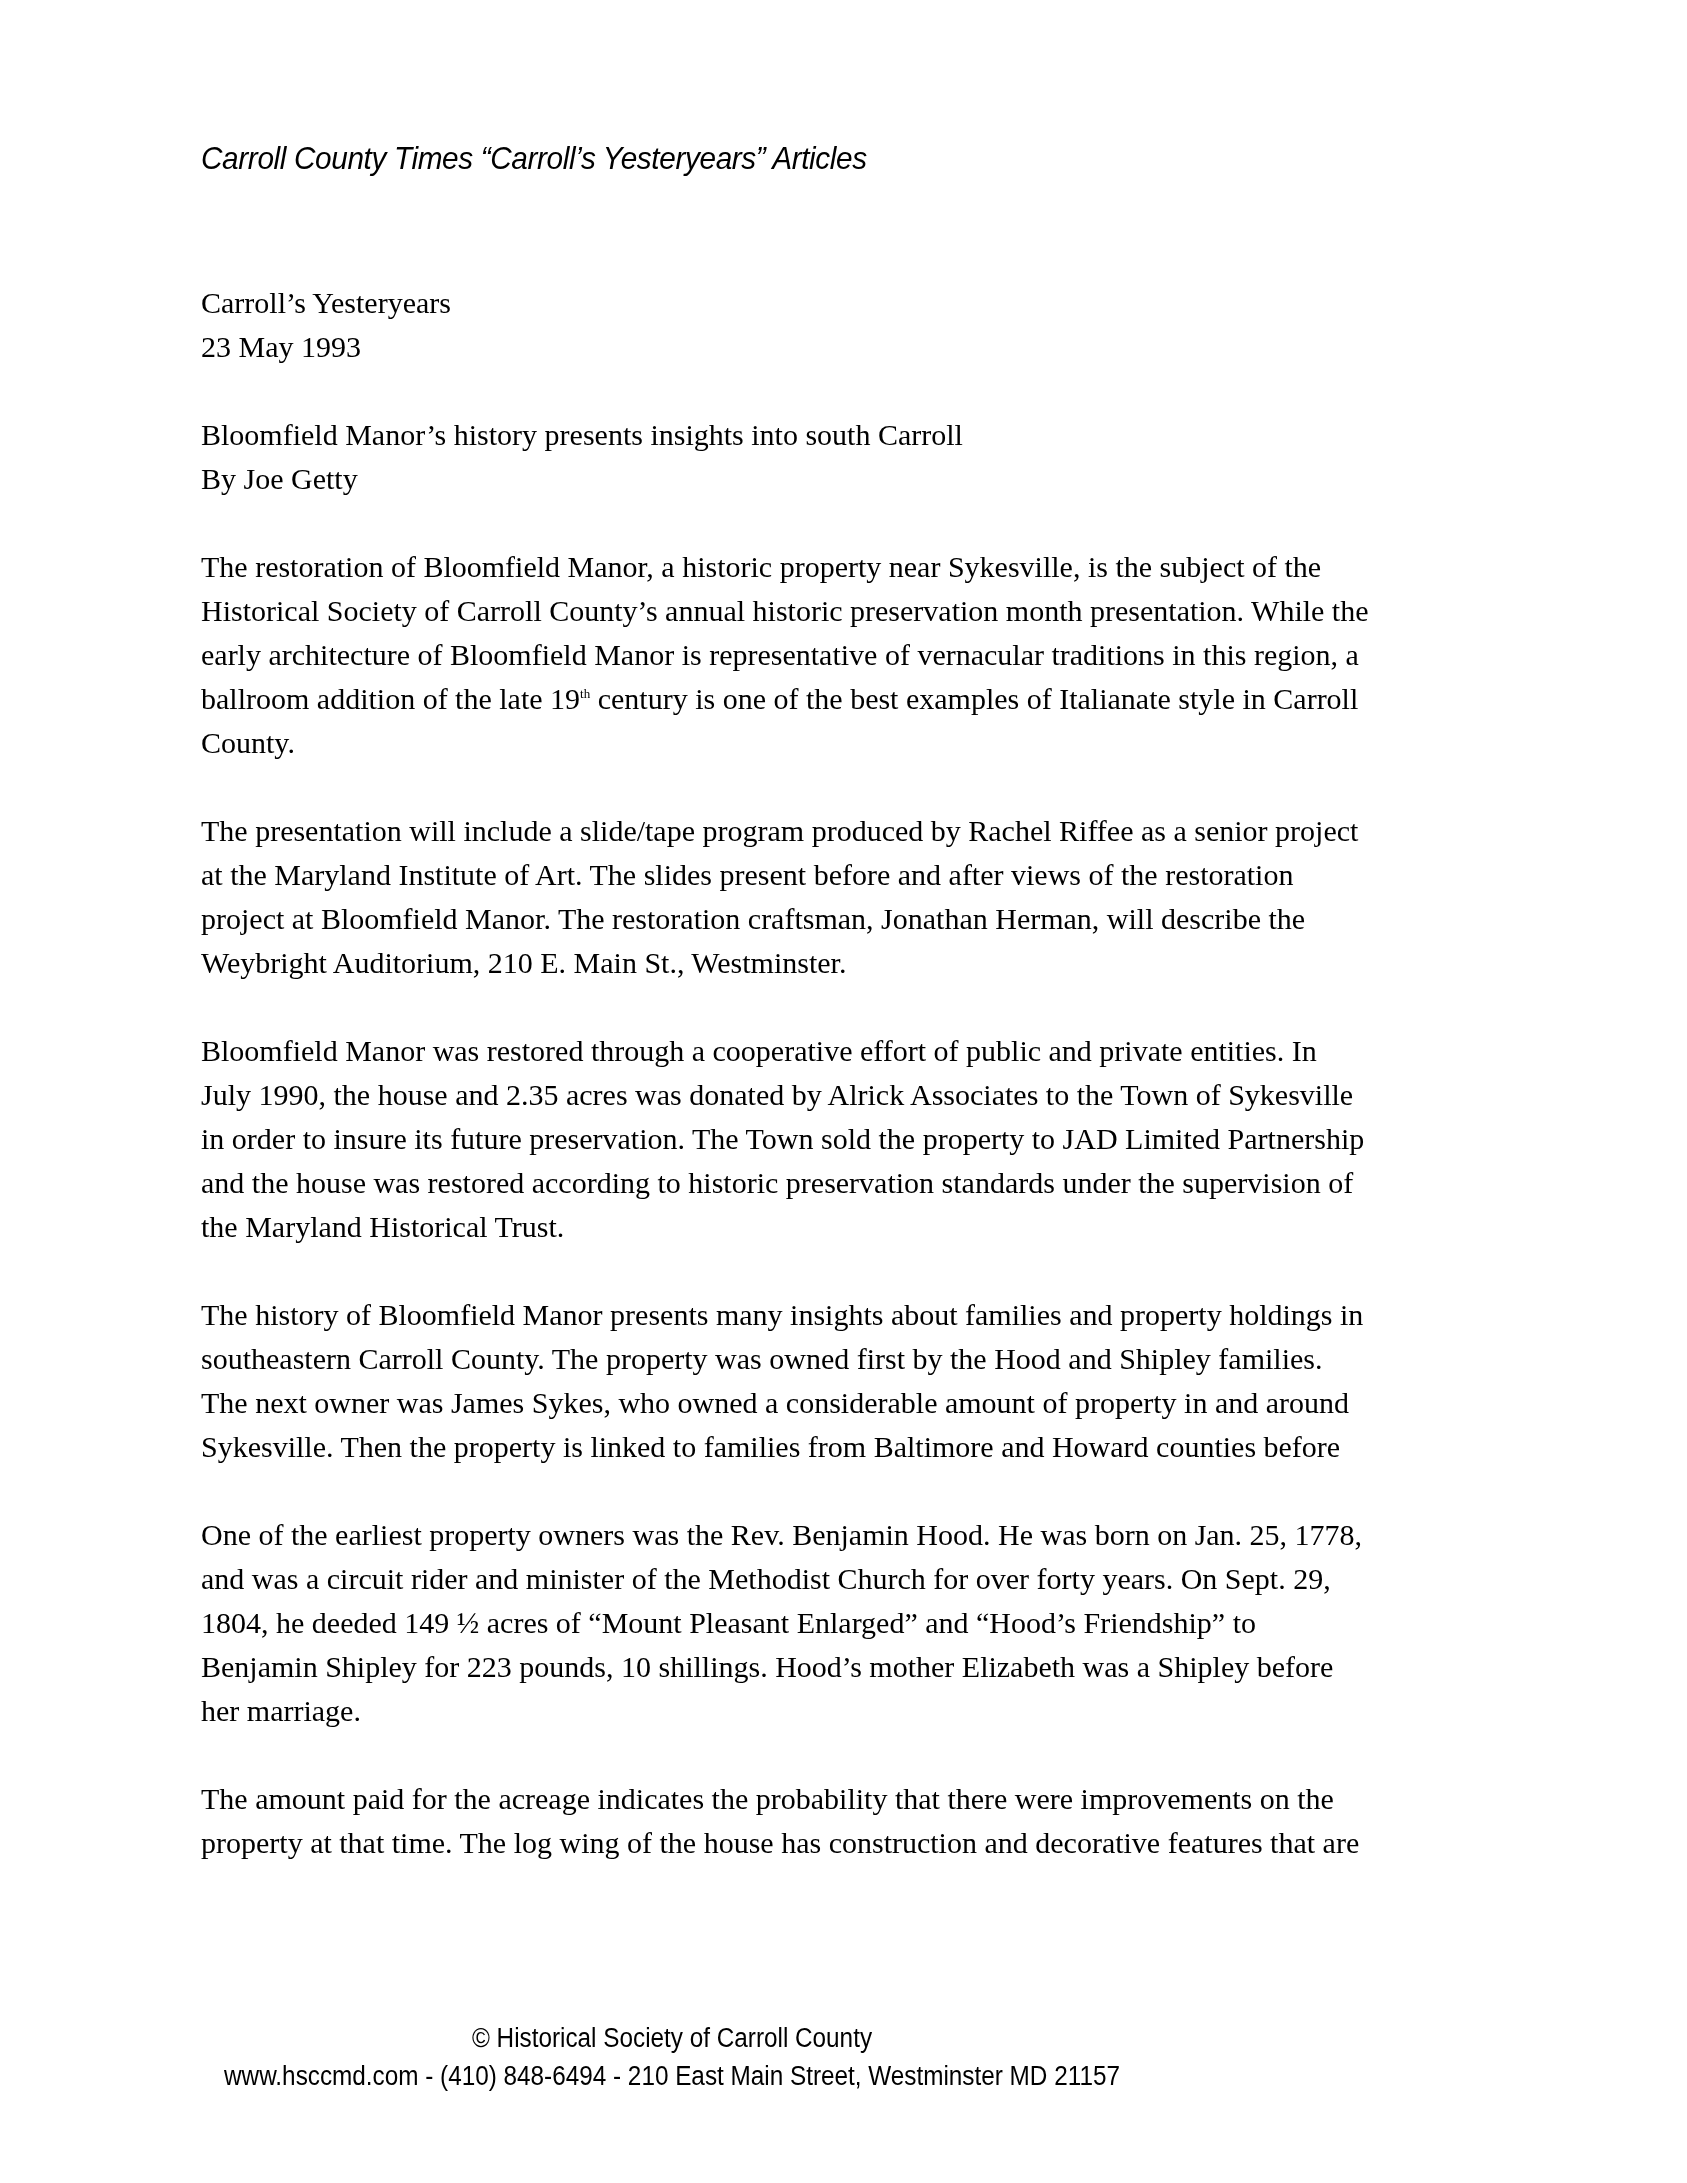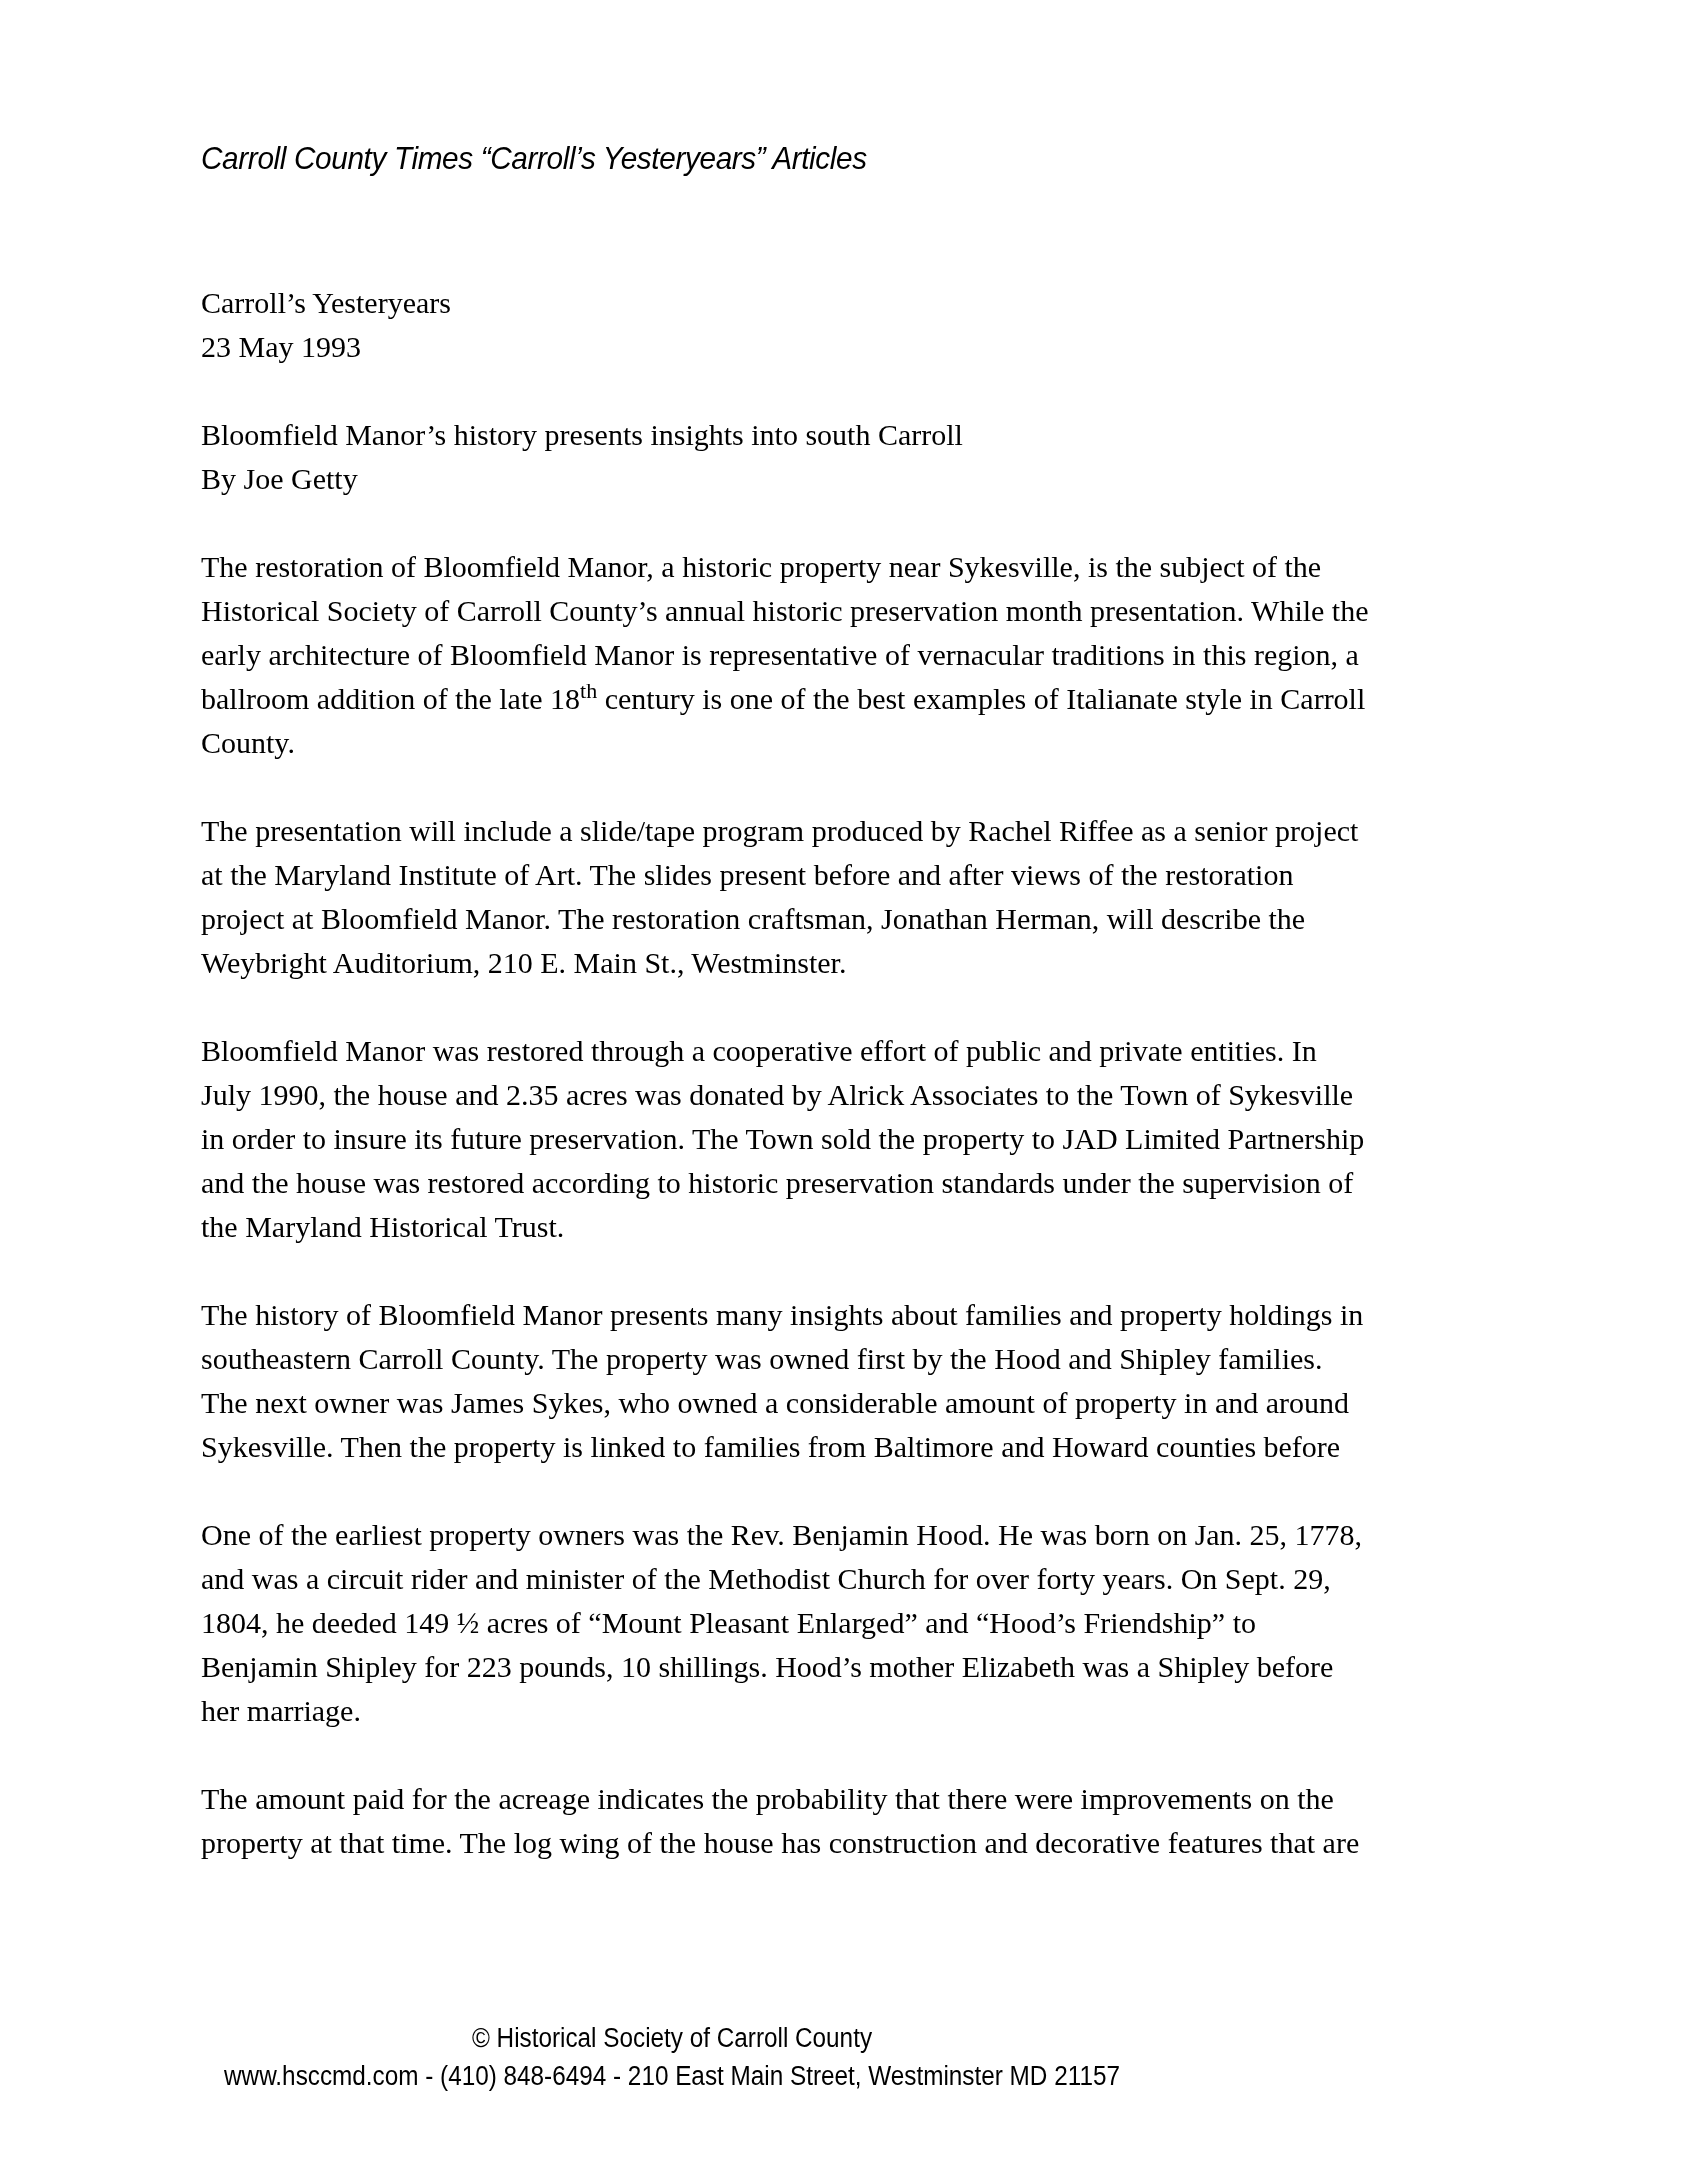--- a/index.html
+++ b/index.html
@@ -14,21 +14,21 @@
   }
   .body-text {
     position: absolute; left: 201px; top: 239px; width: 1307px;
     font-family: "Liberation Serif", "DejaVu Serif", serif;
     font-size: 30px; line-height: 44px;
   }
   .meta-line { margin: 0; white-space: nowrap; }
   .gap { height: 44px; }
   p.para { margin: 0 0 44px 0; }
   .line { display: block; white-space: nowrap; }
-  sup { font-size: 22px; line-height: 0; vertical-align: 11.2px; }
+  sup { font-size: 13px; line-height: 0; vertical-align: 11.2px; }
   .footer {
     position: absolute; left: 0; width: 1344px; top: 1977px;
     text-align: center;
     font-family: "Liberation Sans", "DejaVu Sans", sans-serif;
     font-size: 27px; line-height: 38px;
   }
   .footer span { display: block; transform: scaleX(0.9); }
 </style>
 </head>
 <body>
@@ -42,21 +42,21 @@
     <div class="meta-line">23 May 1993</div>
     <div class="gap"></div>
     <div class="meta-line">Bloomfield Manor’s history presents insights into south Carroll</div>
     <div class="meta-line">By Joe Getty</div>
     <div class="gap"></div>
 
     <p class="para">
       <span class="line">The restoration of Bloomfield Manor, a historic property near Sykesville, is the subject of the</span>
       <span class="line">Historical Society of Carroll County’s annual historic preservation month presentation. While the</span>
       <span class="line">early architecture of Bloomfield Manor is representative of vernacular traditions in this region, a</span>
-      <span class="line"><span>ballroom addition of the late 18</span><sup>th</sup><span> century is one of the best examples of Italianate style in Carroll</span></span>
+      <span class="line"><span>ballroom addition of the late 19</span><sup>th</sup><span> century is one of the best examples of Italianate style in Carroll</span></span>
       <span class="line">County.</span>
     </p>
 
     <p class="para">
       <span class="line">The presentation will include a slide/tape program produced by Rachel Riffee as a senior project</span>
       <span class="line">at the Maryland Institute of Art. The slides present before and after views of the restoration</span>
       <span class="line">project at Bloomfield Manor. The restoration craftsman, Jonathan Herman, will describe the</span>
       <span class="line">Weybright Auditorium, 210 E. Main St., Westminster.</span>
     </p>
 

